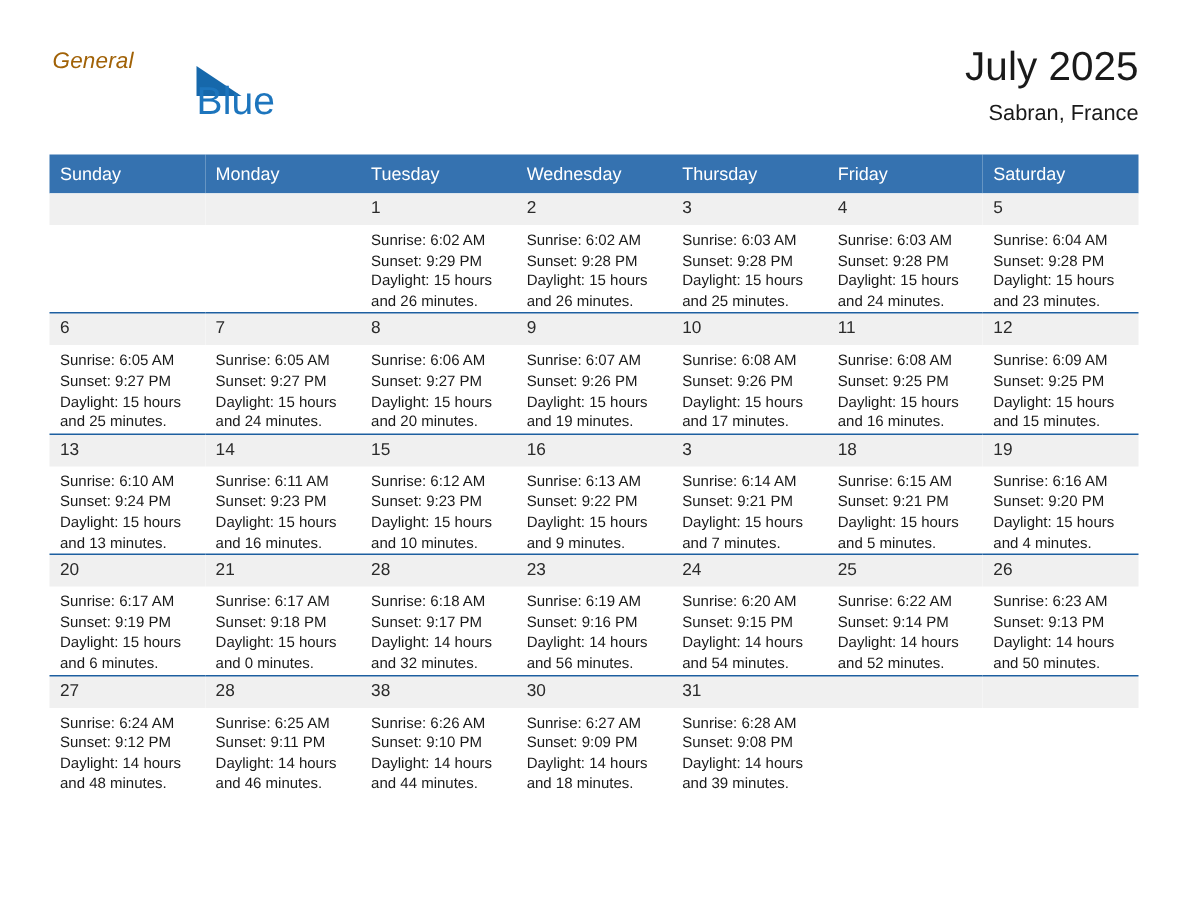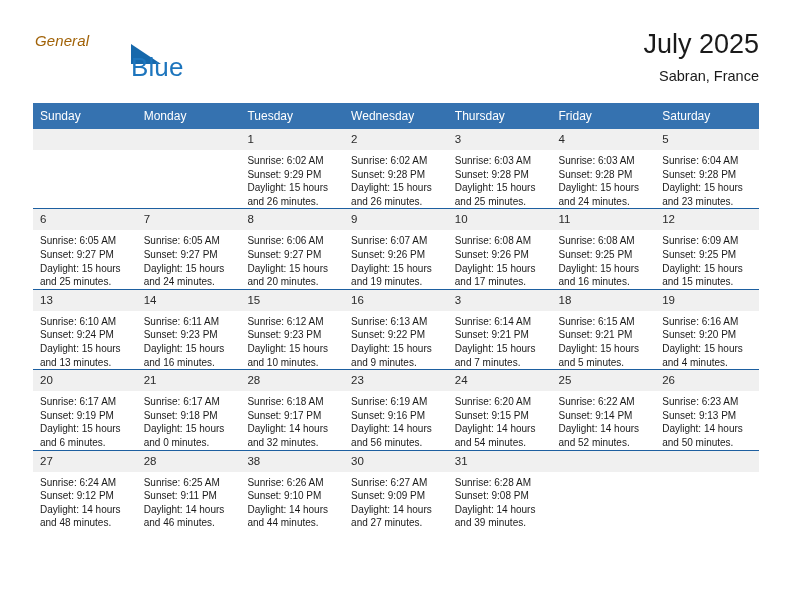--- a/index.html
+++ b/index.html
@@ -455,21 +455,21 @@
               <div>Daylight: 14 hours</div>
               <div>and 44 minutes.</div>
             </div>
           </td>
           <td class="">
             <div class="daynum">30</div>
             <div class="details">
               <div>Sunrise: 6:27 AM</div>
               <div>Sunset: 9:09 PM</div>
               <div>Daylight: 14 hours</div>
-              <div>and 27 minutes.</div>
+              <div>and 18 minutes.</div>
             </div>
           </td>
           <td class="">
             <div class="daynum">31</div>
             <div class="details">
               <div>Sunrise: 6:28 AM</div>
               <div>Sunset: 9:08 PM</div>
               <div>Daylight: 14 hours</div>
               <div>and 39 minutes.</div>
             </div>

